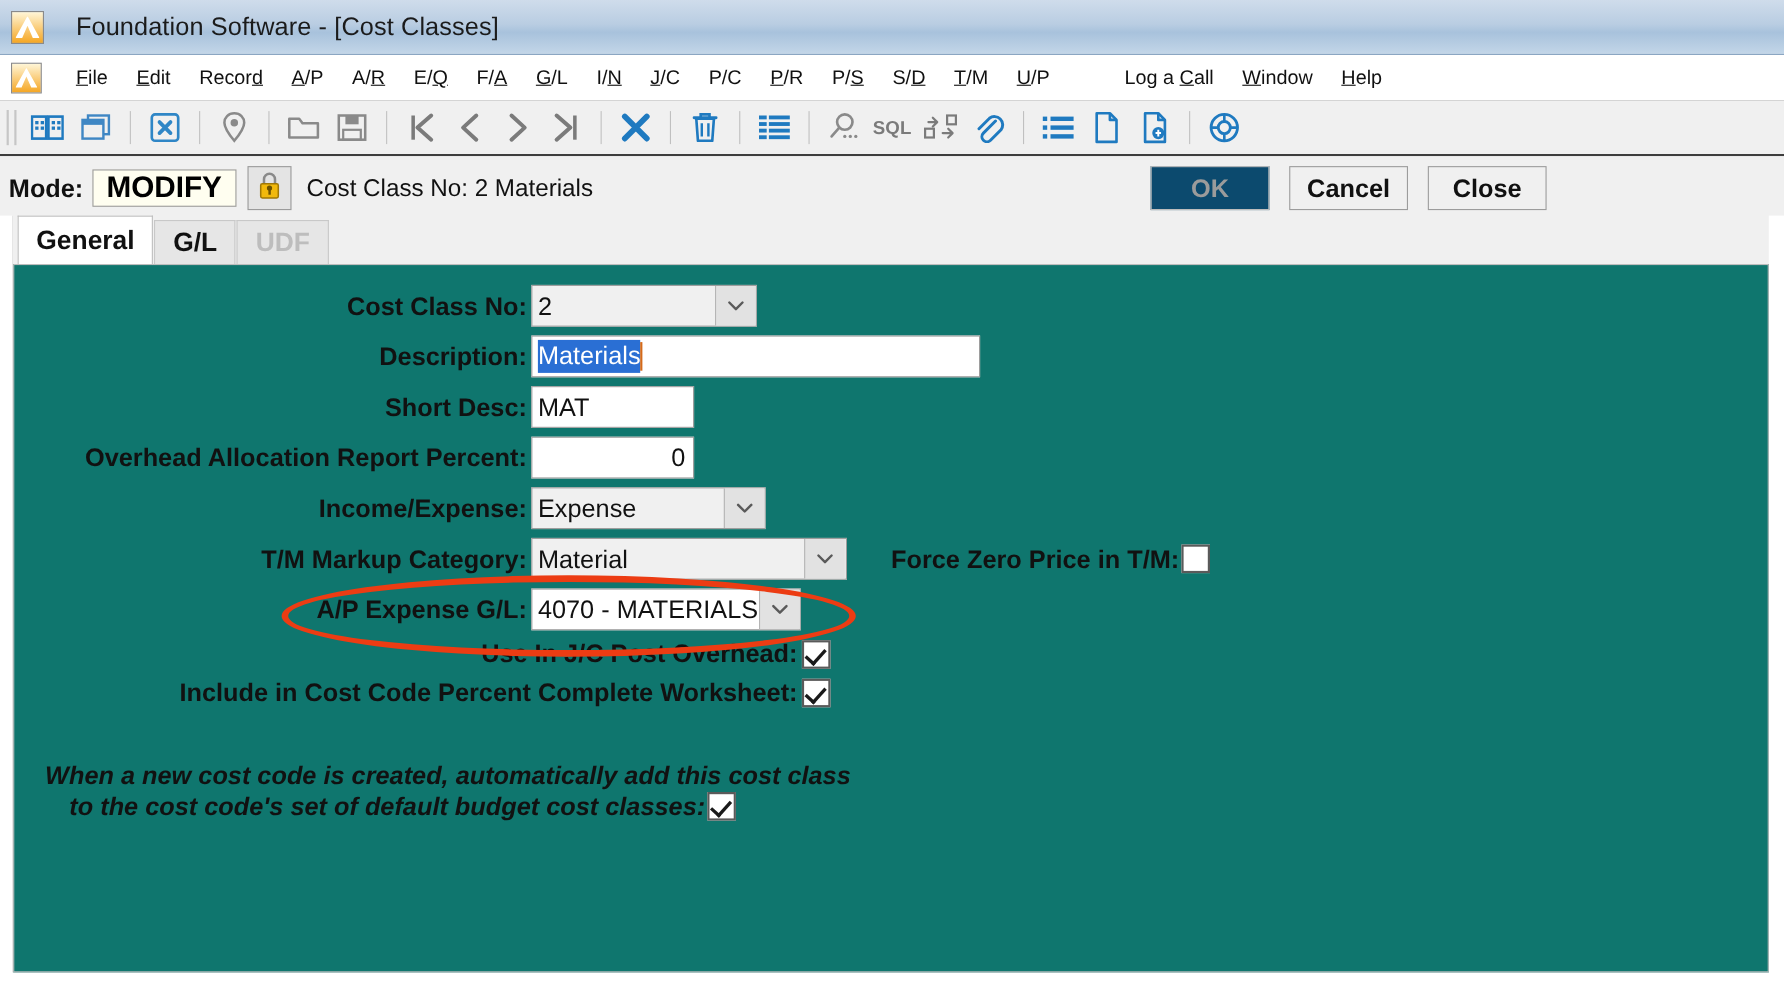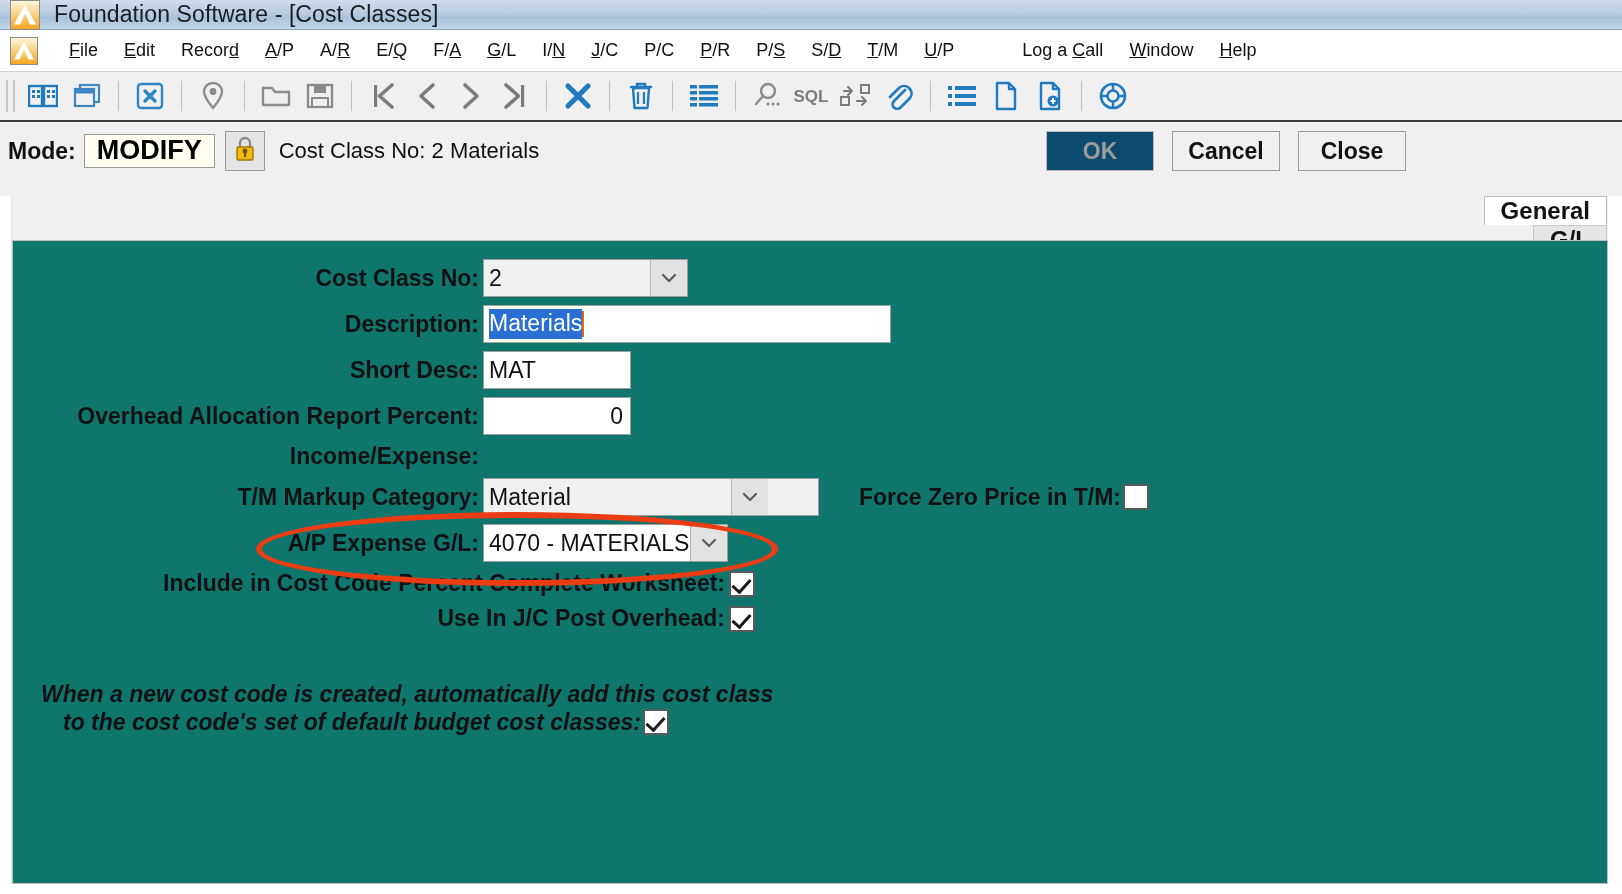--- a/index.html
+++ b/index.html
@@ -18,27 +18,28 @@
   .app {
     position: relative;
     width: 1622px;
     height: 894px;
     background: #f0f0f0;
     box-sizing: border-box;
   }
 
   
   .titlebar {
-    height: 30px;
+    height: 50px;
     background: linear-gradient(to bottom, #cfdceb 0%, #b9cde2 45%, #a8c2dc 60%, #c3d6e8 100%);
     border-bottom: 1px solid #8ba6c2;
     display: flex;
     align-items: center;
     padding-left: 10px;
     box-sizing: border-box;
+    gap: 15px;
   }
   .app-logo {
     width: 30px;
     height: 30px;
     background: linear-gradient(to bottom, #fff6d8, #f5a623);
     border: 1px solid #8a8a8a;
     position: relative;
     flex: 0 0 auto;
     box-sizing: border-box;
   }
@@ -211,21 +212,20 @@
     left: 12px;
     right: 14px;
     top: 196px;
     bottom: 10px;
   }
   .tabrow {
     display: flex;
     align-items: flex-end;
     height: 44px;
     padding-left: 4px;
-    flex-direction: column;
   }
   .tab {
     height: 40px;
     padding: 0 16px;
     display: flex;
     align-items: center;
     font-size: 24px;
     font-weight: bold;
     color: #111;
     background: #e6e6e6;
@@ -701,26 +701,36 @@
 
         <div class="row">
           <div class="lbl">Overhead Allocation Report Percent:</div>
           <div class="field">
             <div class="textbox num" style="width:148px">0</div>
           </div>
         </div>
 
         <div class="row">
           <div class="lbl">Income/Expense:</div>
+          <div class="field">
+            <div class="combo readonly" style="width:213px">
+              <div class="val" style="width:175px">Expense</div>
+              <div class="arrow">
+                <svg width="18" height="12" viewBox="0 0 18 12">
+                    <path d="M3 3 L9 9 L15 3" fill="none" stroke="#5a5a5a" stroke-width="2.2" stroke-linecap="round" stroke-linejoin="round"></path>
+                  </svg>
+              </div>
+            </div>
+          </div>
         </div>
 
         <div class="row">
           <div class="lbl">T/M Markup Category:</div>
           <div class="field">
-            <div class="combo readonly" style="width:336px">
+            <div class="combo readonly" style="width:287px">
               <div class="val" style="width:247px">Material</div>
               <div class="arrow">
                 <svg width="18" height="12" viewBox="0 0 18 12">
                     <path d="M3 3 L9 9 L15 3" fill="none" stroke="#5a5a5a" stroke-width="2.2" stroke-linecap="round" stroke-linejoin="round"></path>
                   </svg>
               </div>
             </div>
             <div class="lbl" style="width:auto; margin-left:40px; padding-right:2px;">Force Zero Price in T/M:</div>
             <div class="cbx"></div>
           </div>
@@ -735,26 +745,26 @@
                 <svg width="18" height="12" viewBox="0 0 18 12">
                     <path d="M3 3 L9 9 L15 3" fill="none" stroke="#5a5a5a" stroke-width="2.2" stroke-linecap="round" stroke-linejoin="round"></path>
                   </svg>
               </div>
             </div>
           </div>
           <div class="annot-ellipse" style="left:243px; top:-12px; width:510px; height:62px;"></div>
         </div>
 
         <div class="row">
+          <div class="lbl" style="width:716px">Use In J/C Post Overhead:</div>
+          <div class="cbx checked"></div>
+        </div>
+
+        <div class="row">
           <div class="lbl" style="width:716px">Include in Cost Code Percent Complete Worksheet:</div>
-          <div class="cbx checked"></div>
-        </div>
-
-        <div class="row">
-          <div class="lbl" style="width:716px">Use In J/C Post Overhead:</div>
           <div class="cbx checked"></div>
         </div>
 
         <div class="note">
           <div class="l1">When a new cost code is created, automatically add this cost class</div>
           <div class="l2">
             <span>to the cost code's set of default budget cost classes:</span>
             <span class="cbx checked" style="margin-left:2px;"></span>
           </div>
         </div>

